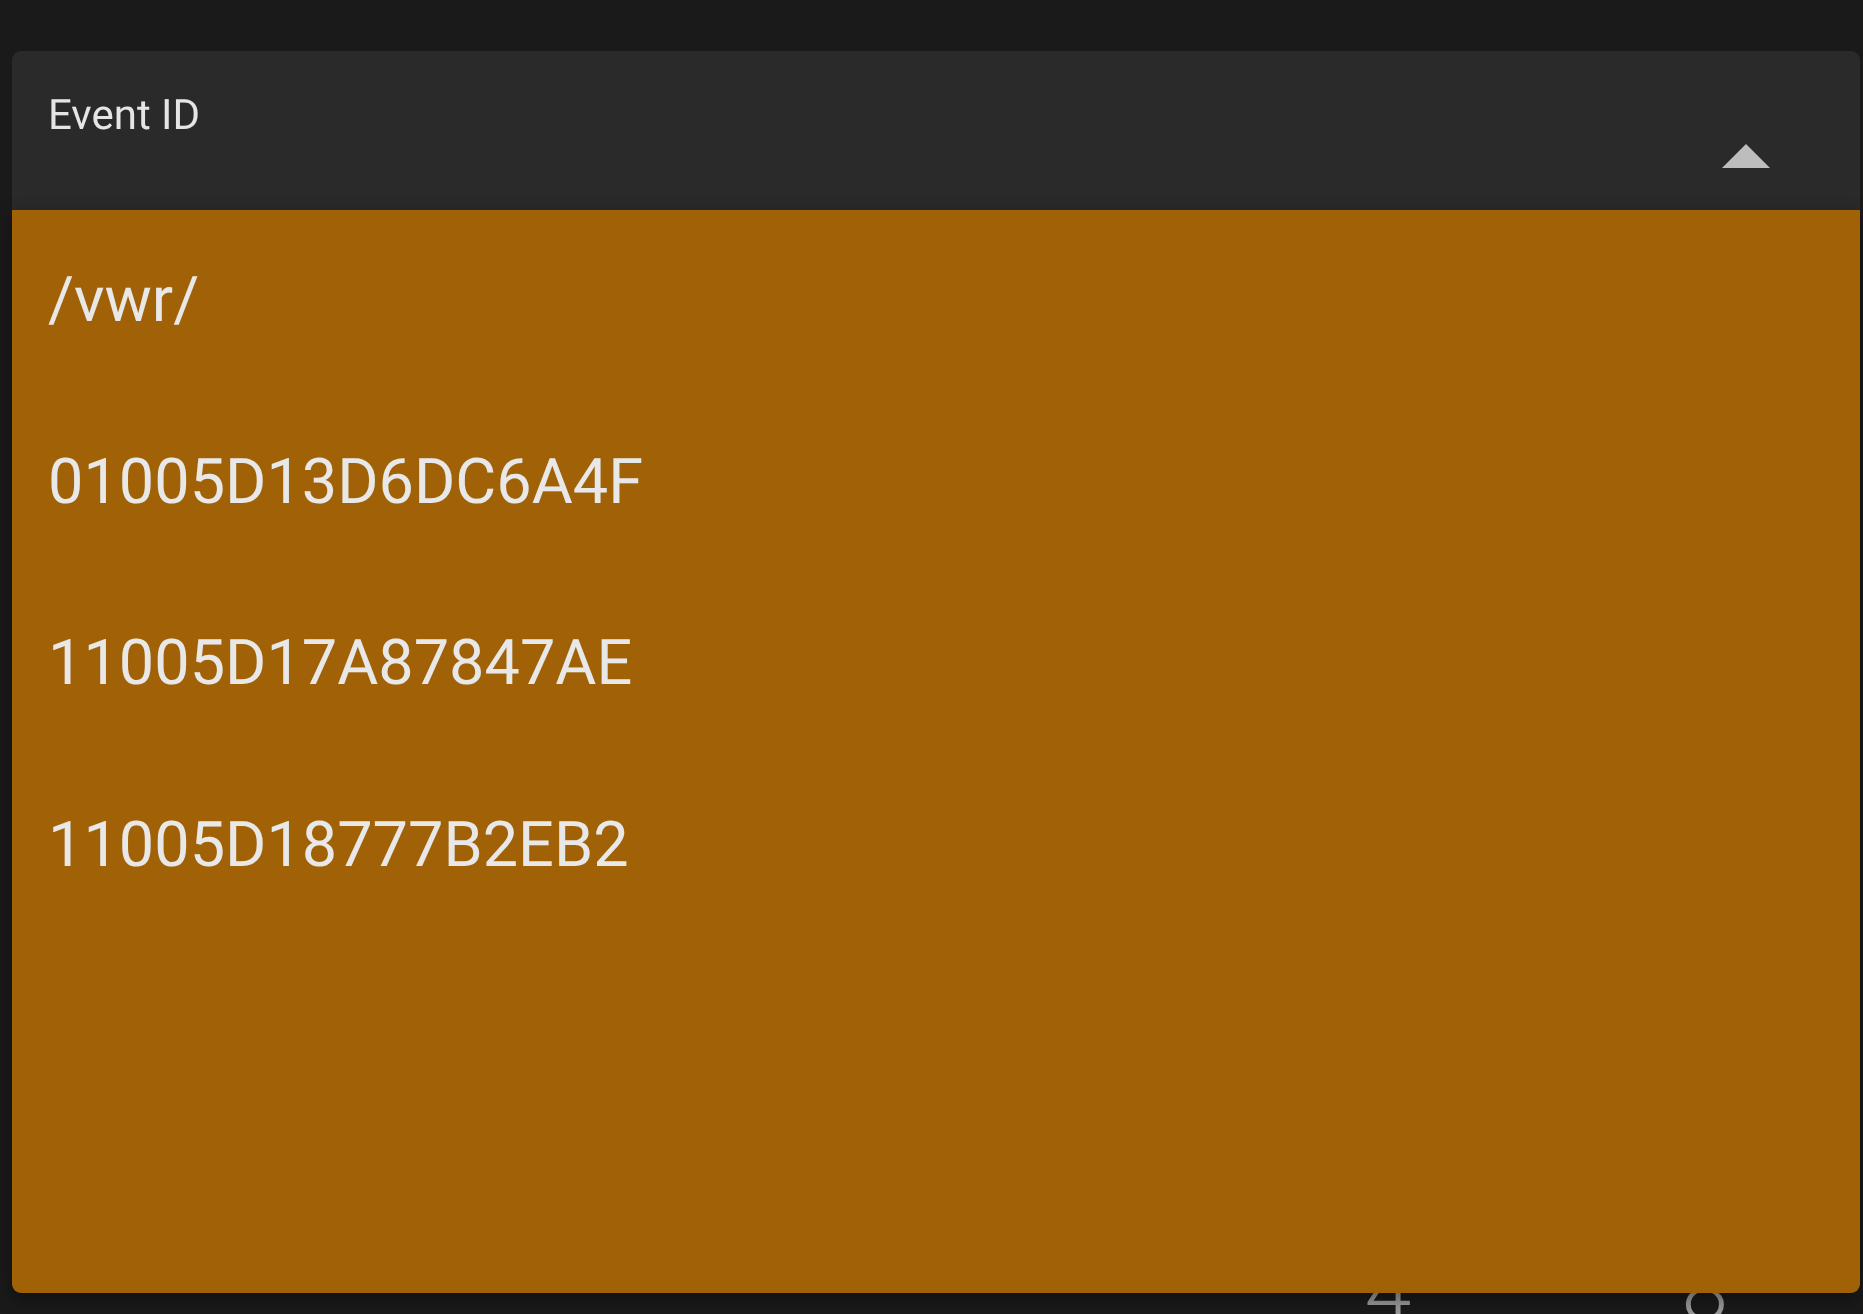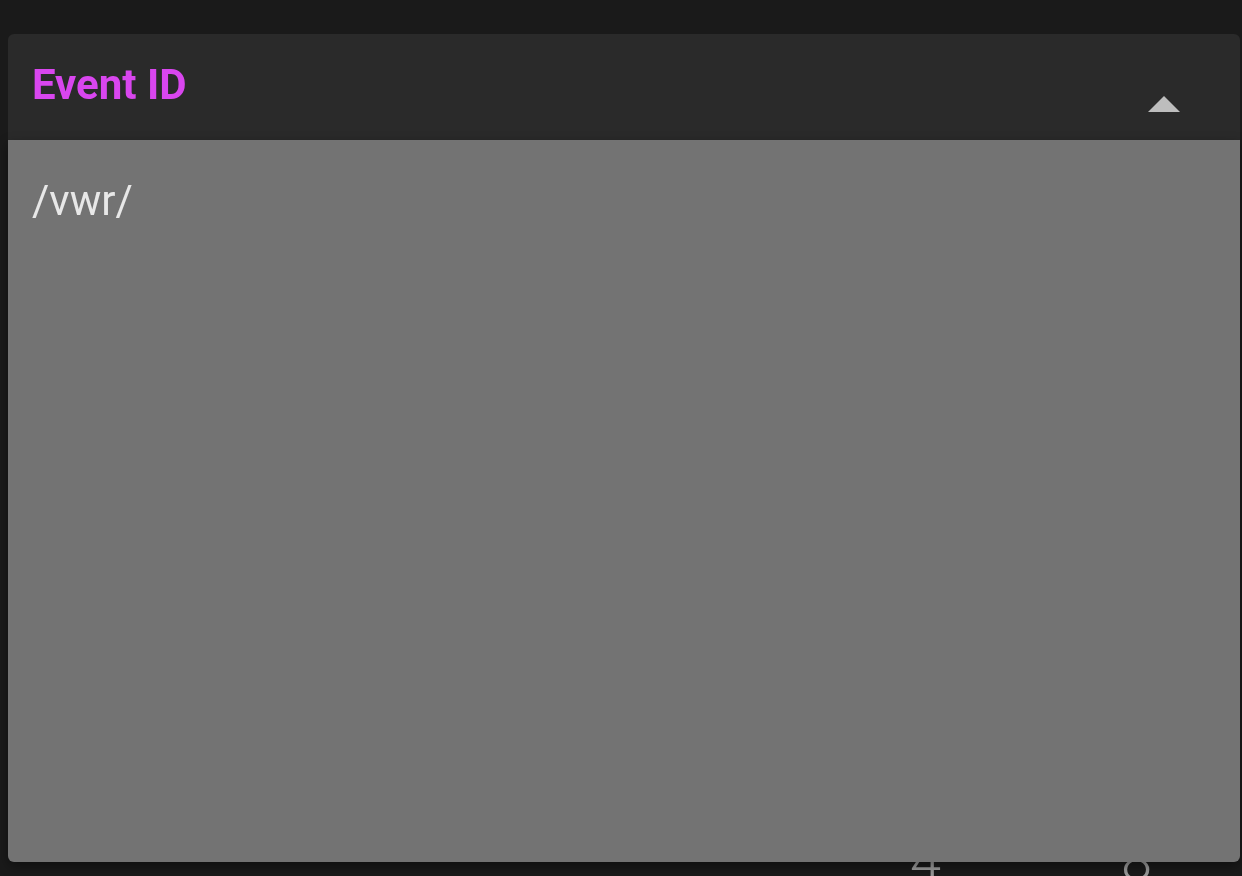--- a/index.html
+++ b/index.html
@@ -25,40 +25,40 @@
     }
     .dropdown-header {
       display: flex;
       justify-content: space-between;
       align-items: flex-start;
       padding: 26px 24px 38px 24px;
       border-bottom: 2px solid #3d5afe;
       cursor: pointer;
     }
     .dropdown-label {
-      color: #d946ef;
-      font-size: 42px;
-      font-weight: 700;
+      color: #e5e5e5;
+      font-size: 28px;
+      font-weight: 400;
     }
     .dropdown-arrow {
       margin-top: 36px;
       margin-right: 36px;
     }
     .dropdown-arrow svg {
       width: 32px;
       height: 16px;
       fill: #bdbdbd;
     }
     .dropdown-list {
       position: absolute;
       top: 140px;
       left: 8px;
       right: 2px;
       bottom: 14px;
-      background-color: #737373;
+      background-color: #a16207;
       border-radius: 0 0 6px 6px;
       overflow-y: auto;
       box-shadow: 0 4px 12px rgba(0,0,0,0.4);
     }
     .dropdown-item {
       padding: 36px 24px;
       color: #e8e8e8;
       font-size: 42px;
       font-weight: 400;
       cursor: pointer;
@@ -98,13 +98,16 @@
     <span class="dropdown-arrow">
       <svg viewBox="0 0 32 16">
           <polygon points="0,16 32,16 16,0"></polygon>
         </svg>
     </span>
   </div>
 </div>
 
 <div class="dropdown-list">
   <div class="dropdown-item">/vwr/</div>
+  <div class="dropdown-item">01005D13D6DC6A4F</div>
+  <div class="dropdown-item">11005D17A87847AE</div>
+  <div class="dropdown-item">11005D18777B2EB2</div>
 </div>
 
 </body></html>

